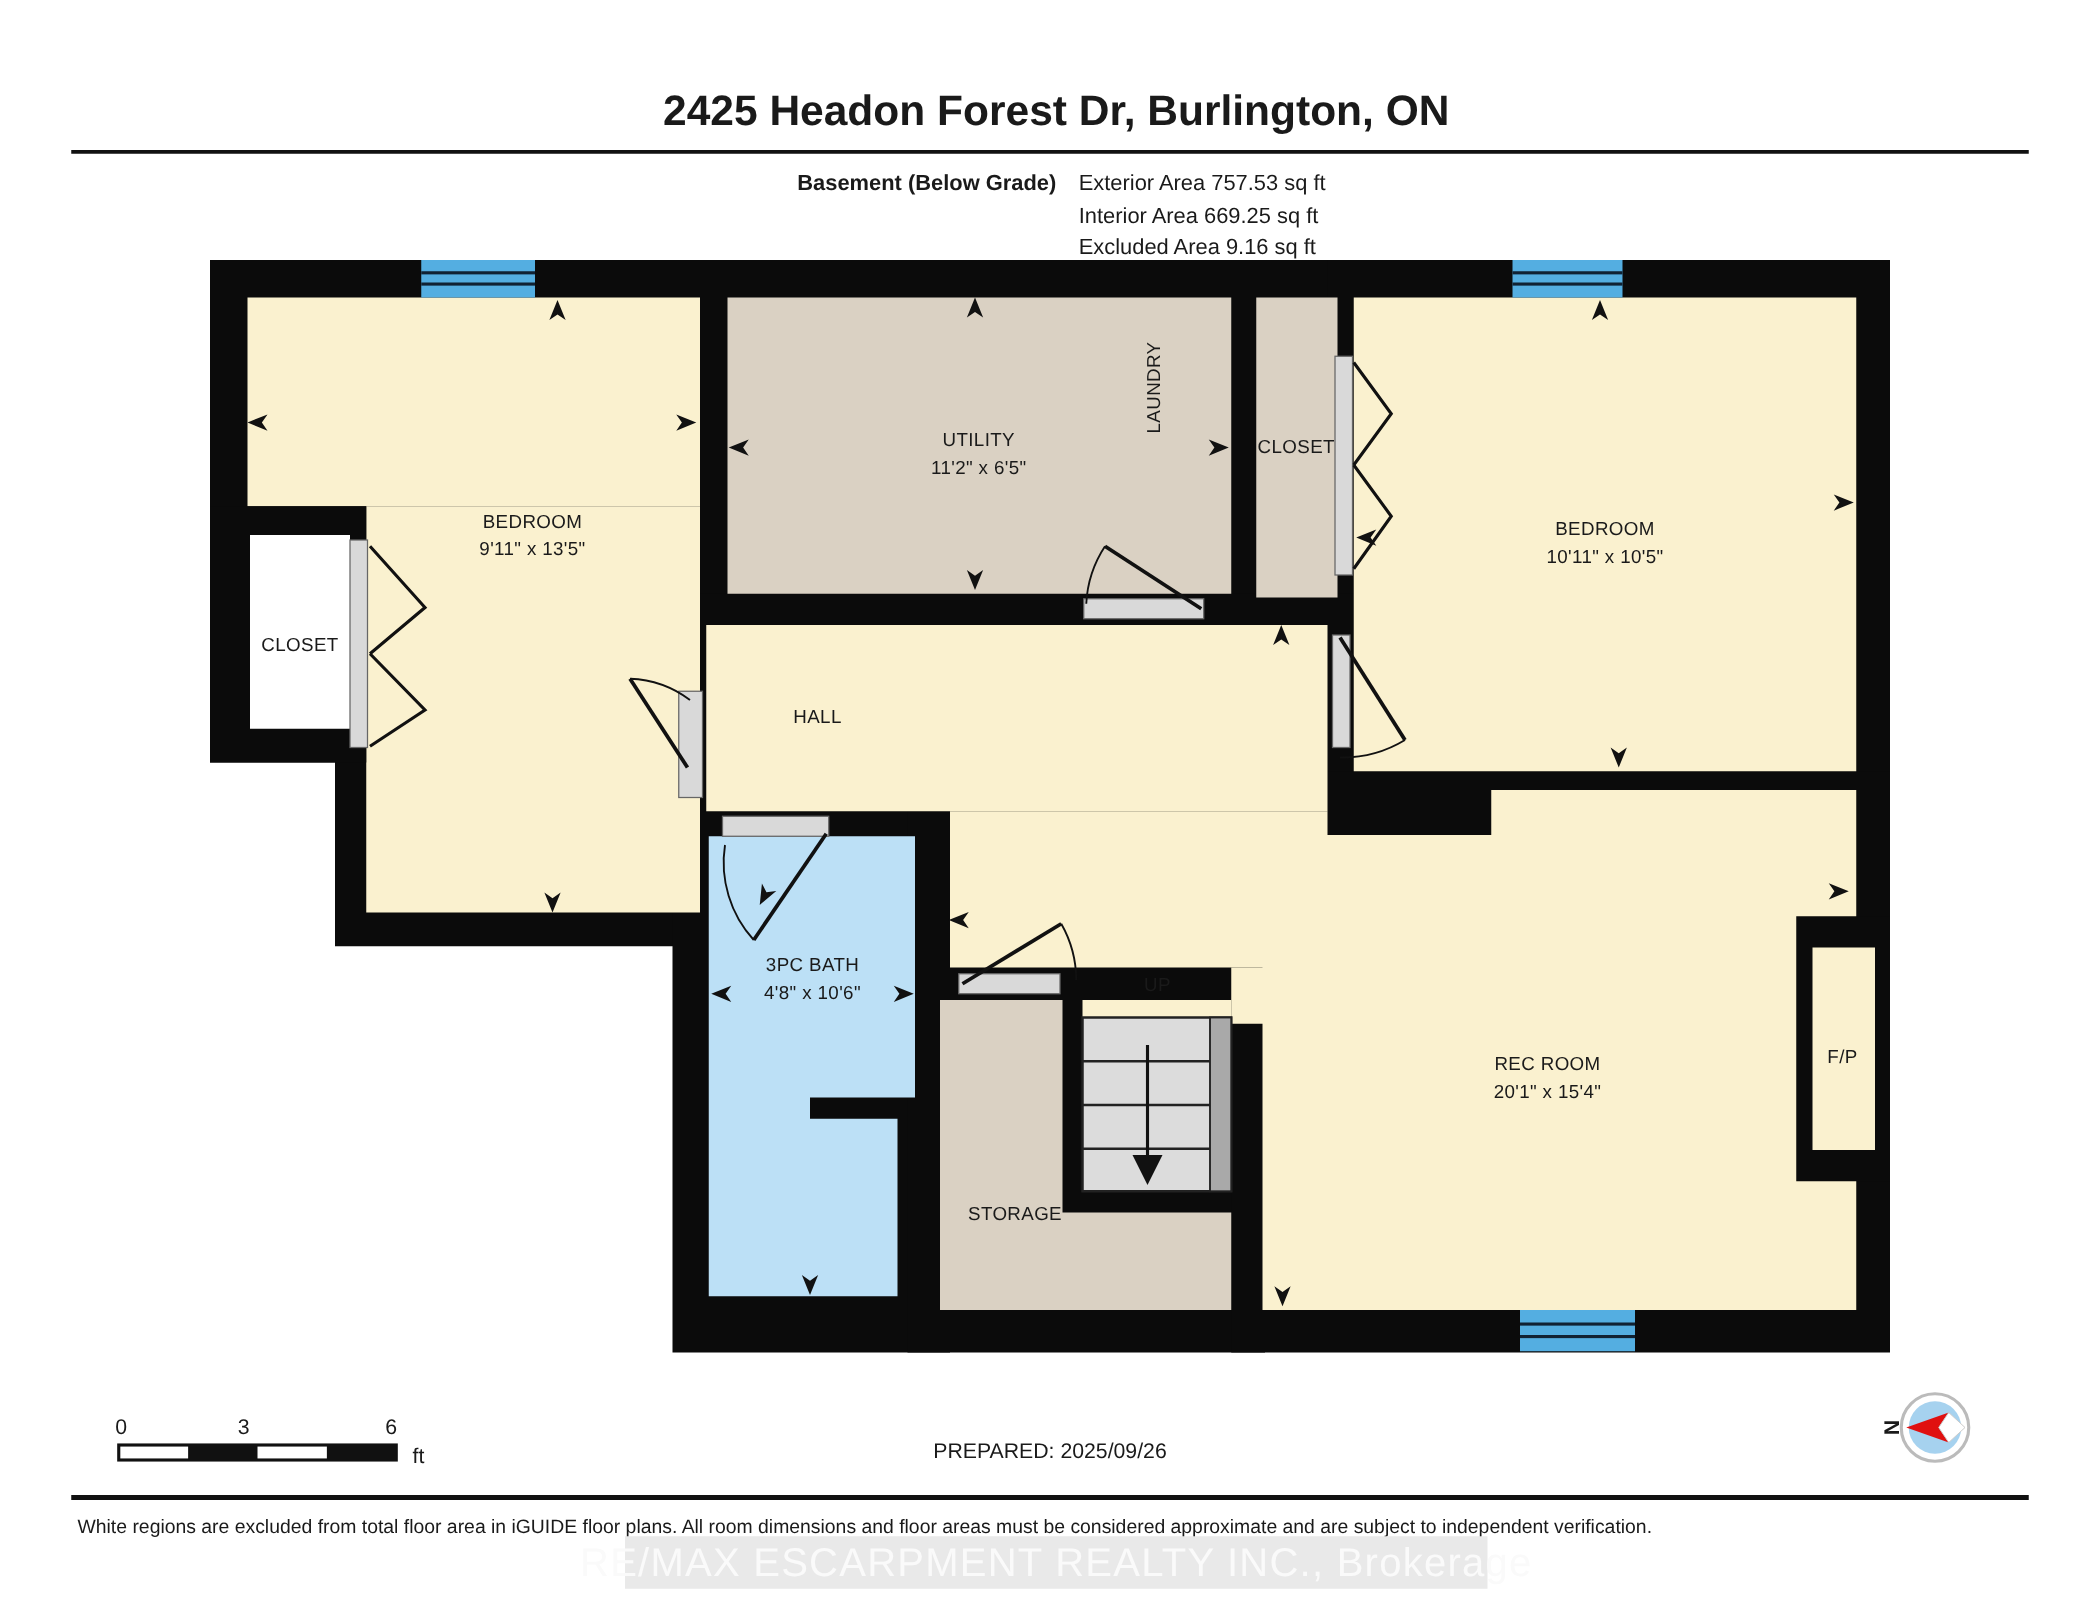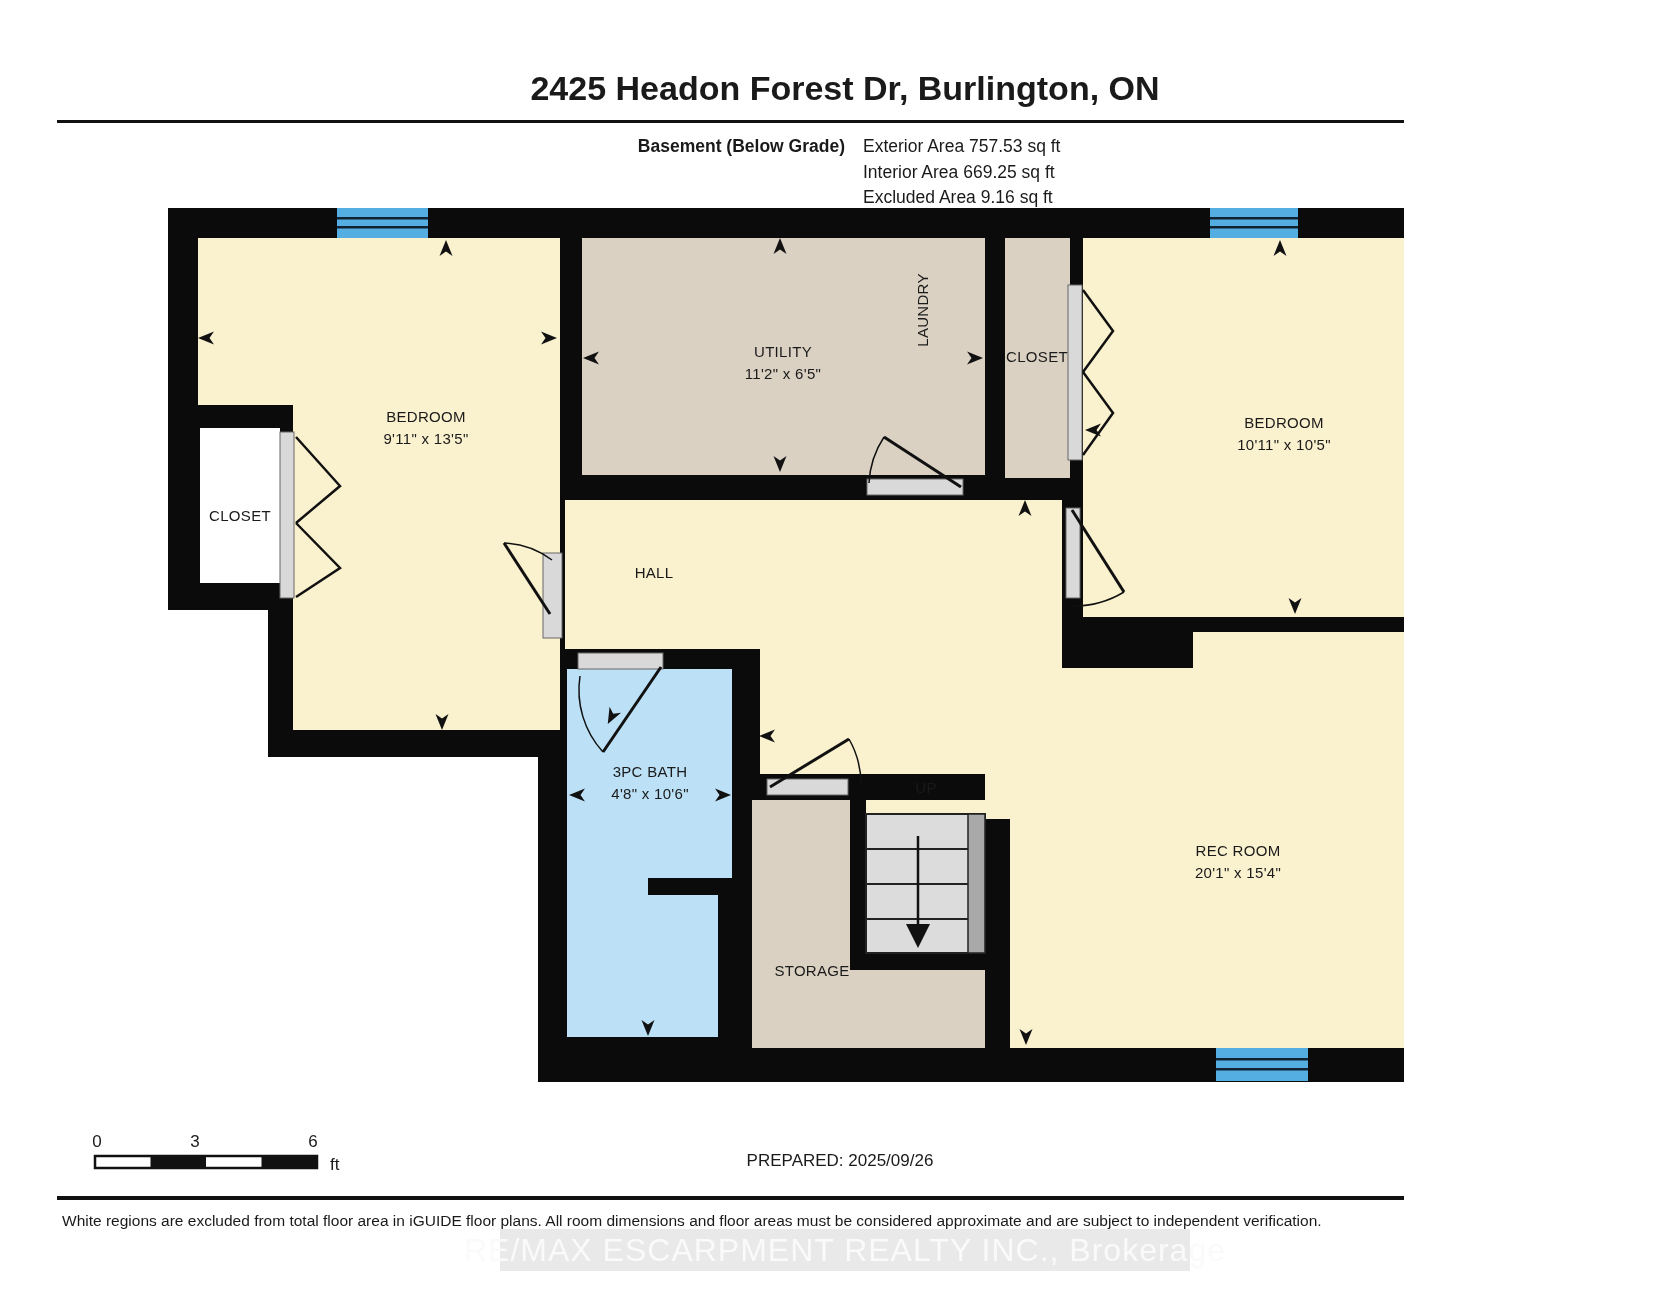--- a/index.html
+++ b/index.html
@@ -1,16 +1,16 @@
 <!DOCTYPE html>
 <html><head>
 <meta charset="utf-8">
 <style>
   html,body{margin:0;padding:0;background:#ffffff;}
-  .page{position:relative;width:1404px;height:1299px;background:#ffffff;overflow:hidden;
+  .page{position:relative;width:1680px;height:1299px;background:#ffffff;overflow:hidden;
         font-family:"Liberation Sans",sans-serif;}
   svg{position:absolute;left:0;top:0;}
   text{font-family:"Liberation Sans",sans-serif;fill:#1a1a1a;}
   .room-label{font-size:15px;letter-spacing:.3px;}
   .title{font-size:34px;font-weight:bold;}
   .sub{font-size:17.5px;}
   .sub-bold{font-size:17.5px;font-weight:bold;}
   .foot{font-size:17px;}
   .disclaimer{font-size:15.5px;}
   .watermark{font-size:32px;letter-spacing:1px;fill:#fafafa;}

